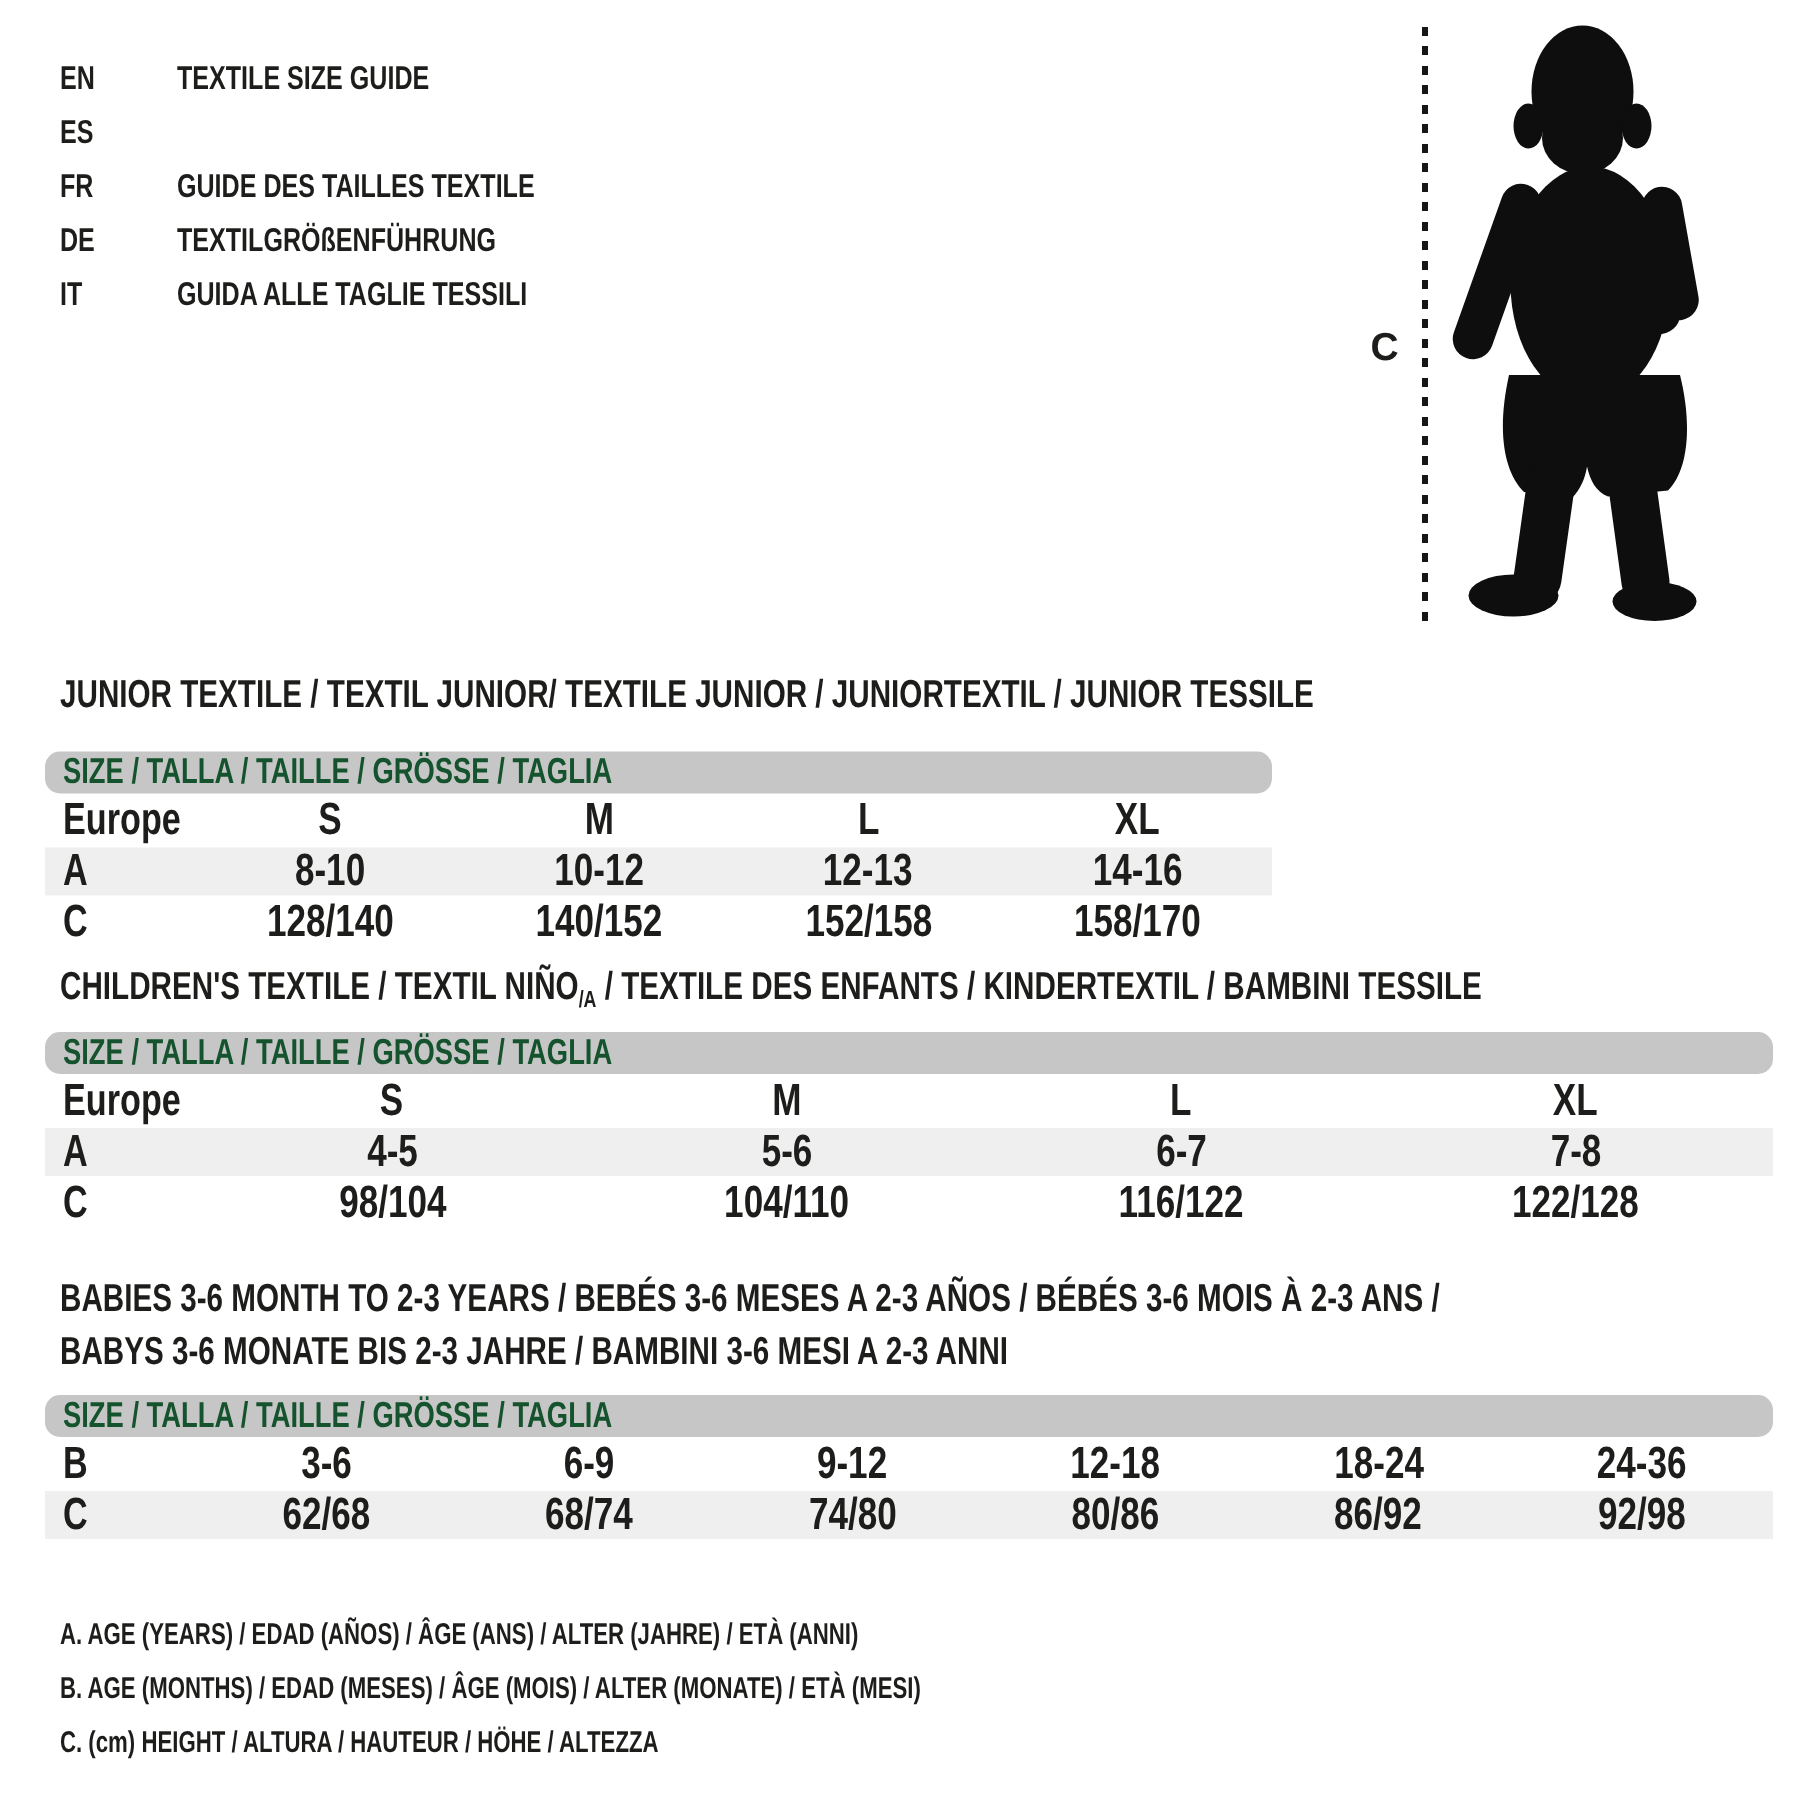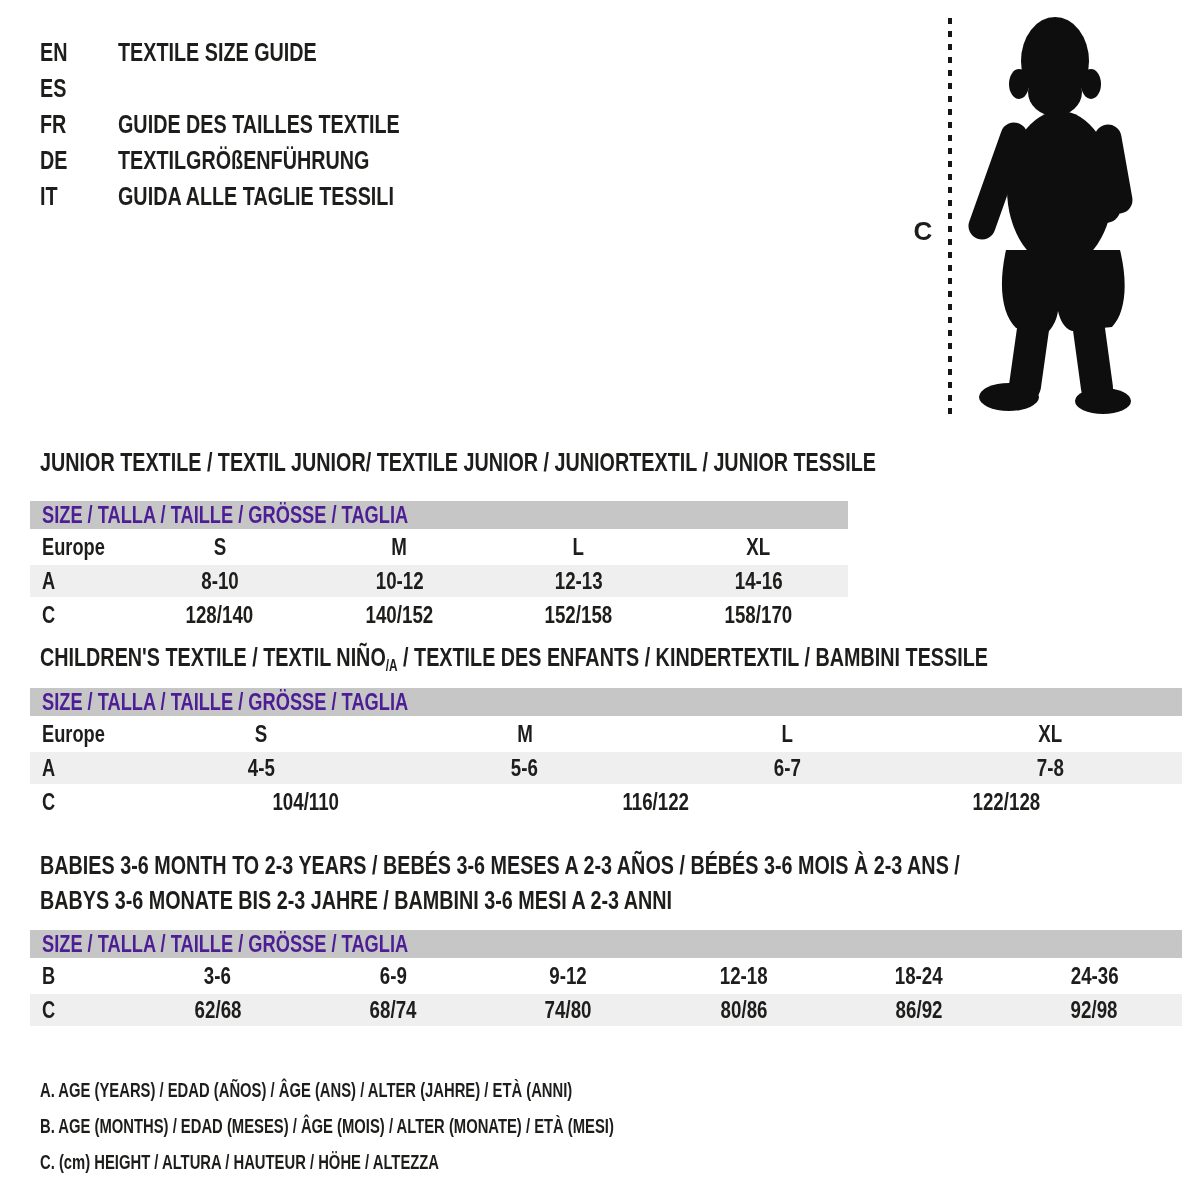--- a/index.html
+++ b/index.html
@@ -11,21 +11,21 @@
     font-weight:700;
     color:#1d1d1b;
     overflow:hidden;
   }
   
   .cl { display:inline-block; transform:scaleX(0.76); transform-origin:0 50%; white-space:nowrap; }
   .cx { display:inline-block; transform:scaleX(0.78); transform-origin:50% 50%; white-space:nowrap; }
 
   
   .lang-block { position:absolute; left:40px; top:34px; }
-  .lang-row { display:flex; height:36px; align-items:center; font-size:26px; }
+  .lang-row { display:flex; height:36px; align-items:center; font-size:22px; }
   .lang-code { width:78px; }
   .lang-title { flex:1; }
 
   
   .measure-line {
     position:absolute; left:948px; top:18px; width:4px; height:397px;
     background:repeating-linear-gradient(to bottom,#161616 0 6px,transparent 6px 13px);
   }
   .measure-label {
     position:absolute; left:906px; top:216px; width:34px;
@@ -39,28 +39,28 @@
   .sec-children { top:645px; width:1152px; }
   .sec-babies   { top:848px; width:1152px; }
 
   .section-title { height:24px; line-height:24px; font-size:26px; padding-left:10px; }
   .section-title.two-line { height:70px; }
   .section-title.two-line .title-line { display:block; height:35px; line-height:35px; }
 
   .sub-a { font-size:0.60em; position:relative; top:5px; letter-spacing:0; }
 
   .size-band {
-    height:28px; background:#c6c6c6; color:#4c1d95;
-    display:flex; align-items:center; padding-left:12px; font-size:24px;
+    height:28px; background:#c6c6c6; color:#14532d;
+    display:flex; align-items:center; padding-left:12px; font-size:24px;border-radius:10px;
   }
   .sec-junior .size-band   { margin-top:27px; }
   .sec-children .size-band { margin-top:19px; }
   .sec-babies .size-band   { margin-top:12px; }
 
-  .t-row { display:flex; height:32px; margin-top:2px; align-items:center; font-size:24px; }
+  .t-row { display:flex; height:32px; margin-top:2px; align-items:center; font-size:30px; }
   .t-row.shaded { background:#efefef; }
   .row-label { width:100px; padding-left:12px; display:flex; align-items:center; }
   .t-cell { flex:1; display:flex; justify-content:center; align-items:center; }
 
   
   .legend { position:absolute; left:40px; top:1072px; }
   .legend-line { height:36px; line-height:36px; font-size:20px; }
   .legend .cl { transform:scaleX(0.74); }
 </style>
 </head>
@@ -208,20 +208,23 @@
       </div>
     <div class="t-cell">
         <span class="cx">7-8</span>
       </div>
   </div>
   <div class="t-row">
     <div class="row-label">
         <span class="cl">C</span>
       </div>
     <div class="t-cell">
+        <span class="cx">98/104</span>
+      </div>
+    <div class="t-cell">
         <span class="cx">104/110</span>
       </div>
     <div class="t-cell">
         <span class="cx">116/122</span>
       </div>
     <div class="t-cell">
         <span class="cx">122/128</span>
       </div>
   </div>
 </div>

